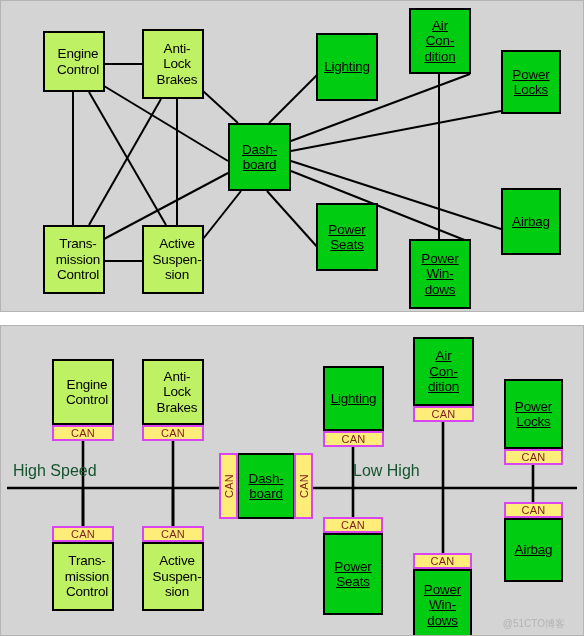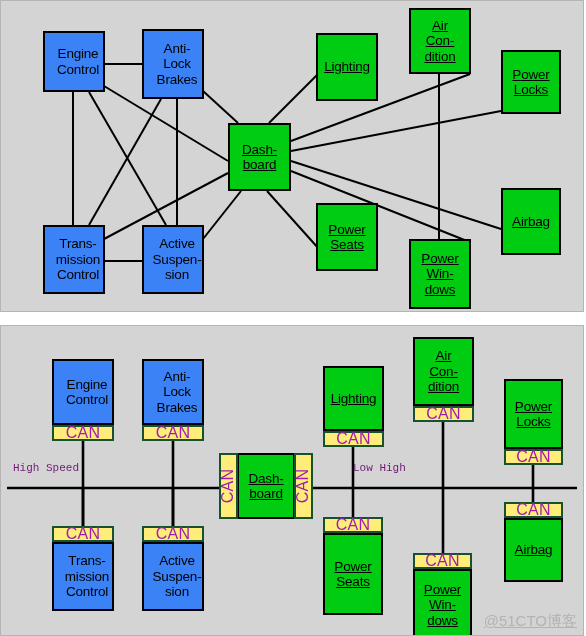--- a/index.html
+++ b/index.html
@@ -32,34 +32,34 @@
     flex-direction: column;
     align-items: center;
     justify-content: center;
     text-align: center;
     font-size: 13.5px;
     line-height: 15.5px;
     color: #000000;
     z-index: 4;
     letter-spacing: -0.2px;
   }
-  .node.yellow { background: #3b82f6; padding-left: 8px; }
+  .node.yellow { background: #bef264; padding-left: 8px; }
   .node.green  { background: #00cc11; text-decoration: underline; }
 
   .node .lbl { display: block; width: 100%; }
 
   
   .canbar {
     position: absolute;
     box-sizing: border-box;
     background: #ffed7a;
-    border: 2px solid #14532d;
-    font-size: 16px;
+    border: 2px solid #d946ef;
+    font-size: 11px;
     line-height: 12px;
-    color: #a21caf;
+    color: #7f1d1d;
     display: flex;
     align-items: center;
     justify-content: center;
     z-index: 5;
     letter-spacing: 0.2px;
   }
   
   .canbar.vert span {
     transform: rotate(-90deg);
     white-space: nowrap;
@@ -67,48 +67,46 @@
   }
 
   
   .dash-group {
     position: absolute;
     z-index: 5;
   }
 
   .buslabel {
     position: absolute;
-    font-size: 11px;
-    color: #701a75;
+    font-size: 16px;
+    color: #14532d;
     z-index: 6;
     white-space: nowrap;
-    font-family: Liberation Mono, monospace;
   }
 
   svg.links {
     position: absolute;
     left: 0; top: 0;
     width: 100%;
     height: 100%;
     z-index: 1;
     pointer-events: none;
   }
   svg.links line, svg.links path { stroke: #000000; stroke-width: 2; }
   svg.wires line { stroke: #000000; stroke-width: 2.6; }
   .bus { stroke: #1a1a1a; stroke-width: 3.6; }
 
   .watermark {
     position: absolute;
-    right: 6px;
+    right: 18px;
     bottom: 4px;
-    font-size: 15px;
+    font-size: 10px;
     color: #b3b3b3;
     z-index: 9;
     white-space: nowrap;
-    text-decoration: underline;
   }
 </style>
 </head>
 <body>
 
 <div id="root">
 
   <div class="panel" id="panel-top">
 
     <svg class="links" viewBox="0 0 582 310" preserveAspectRatio="none">

